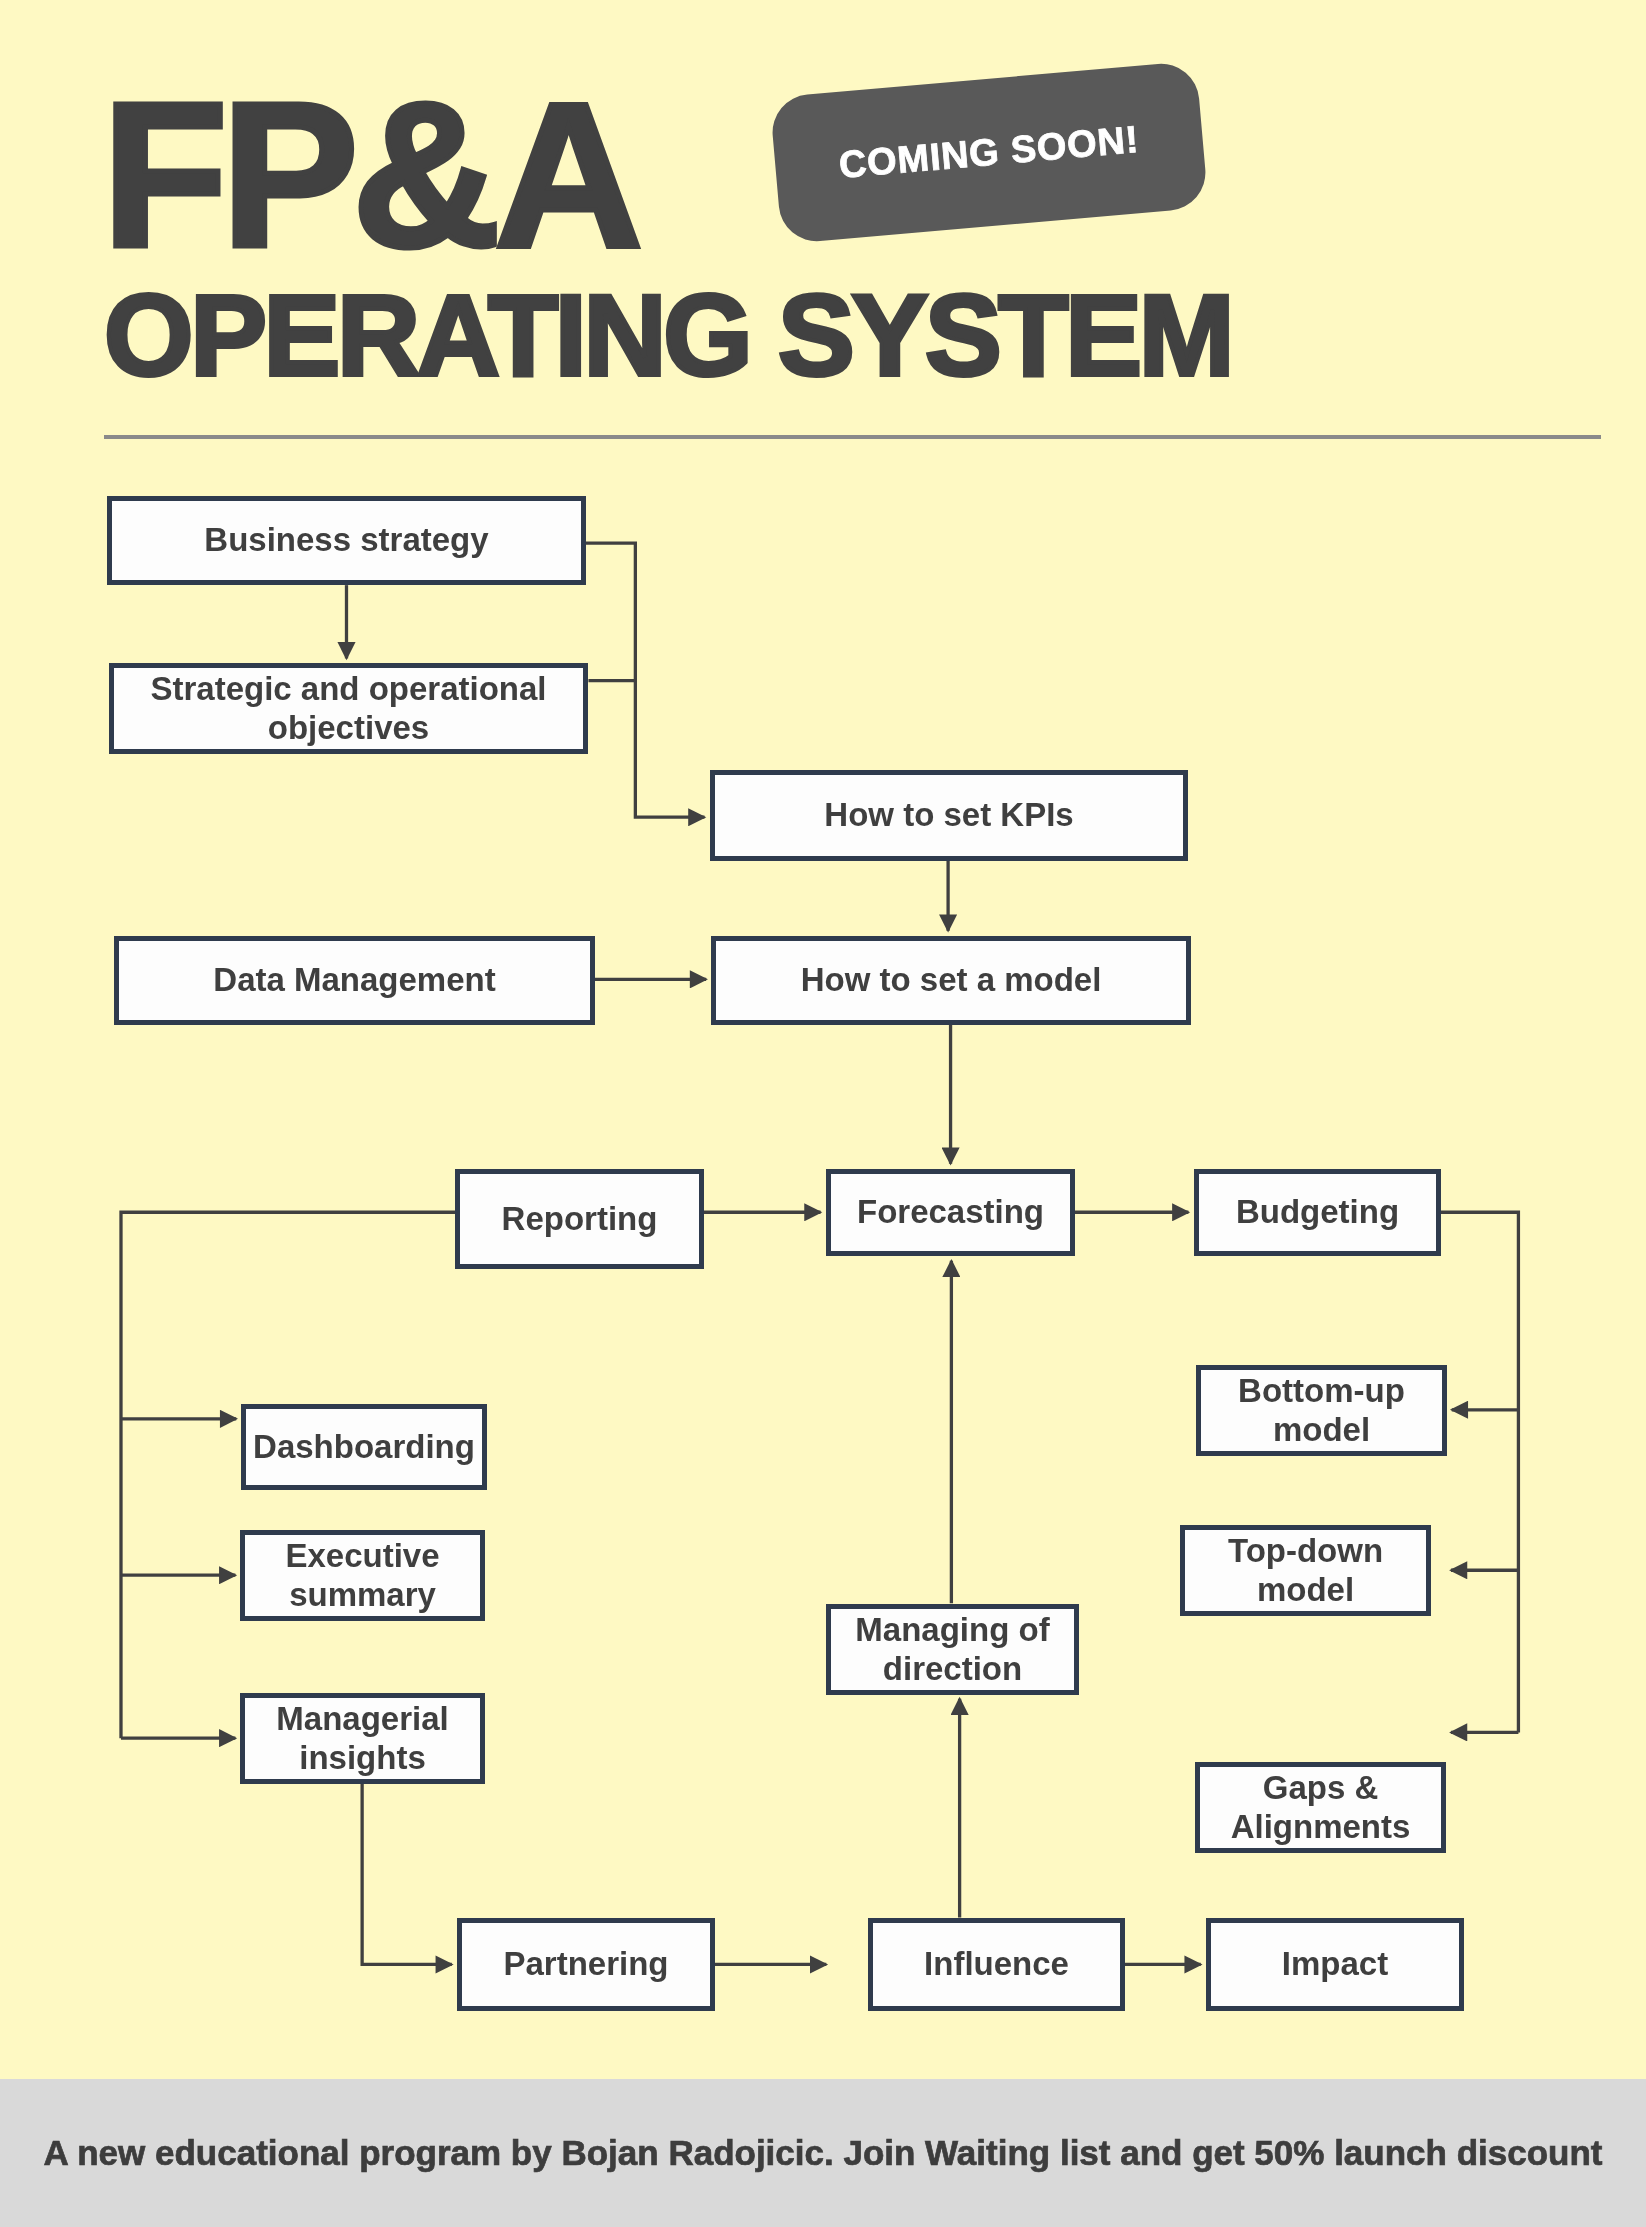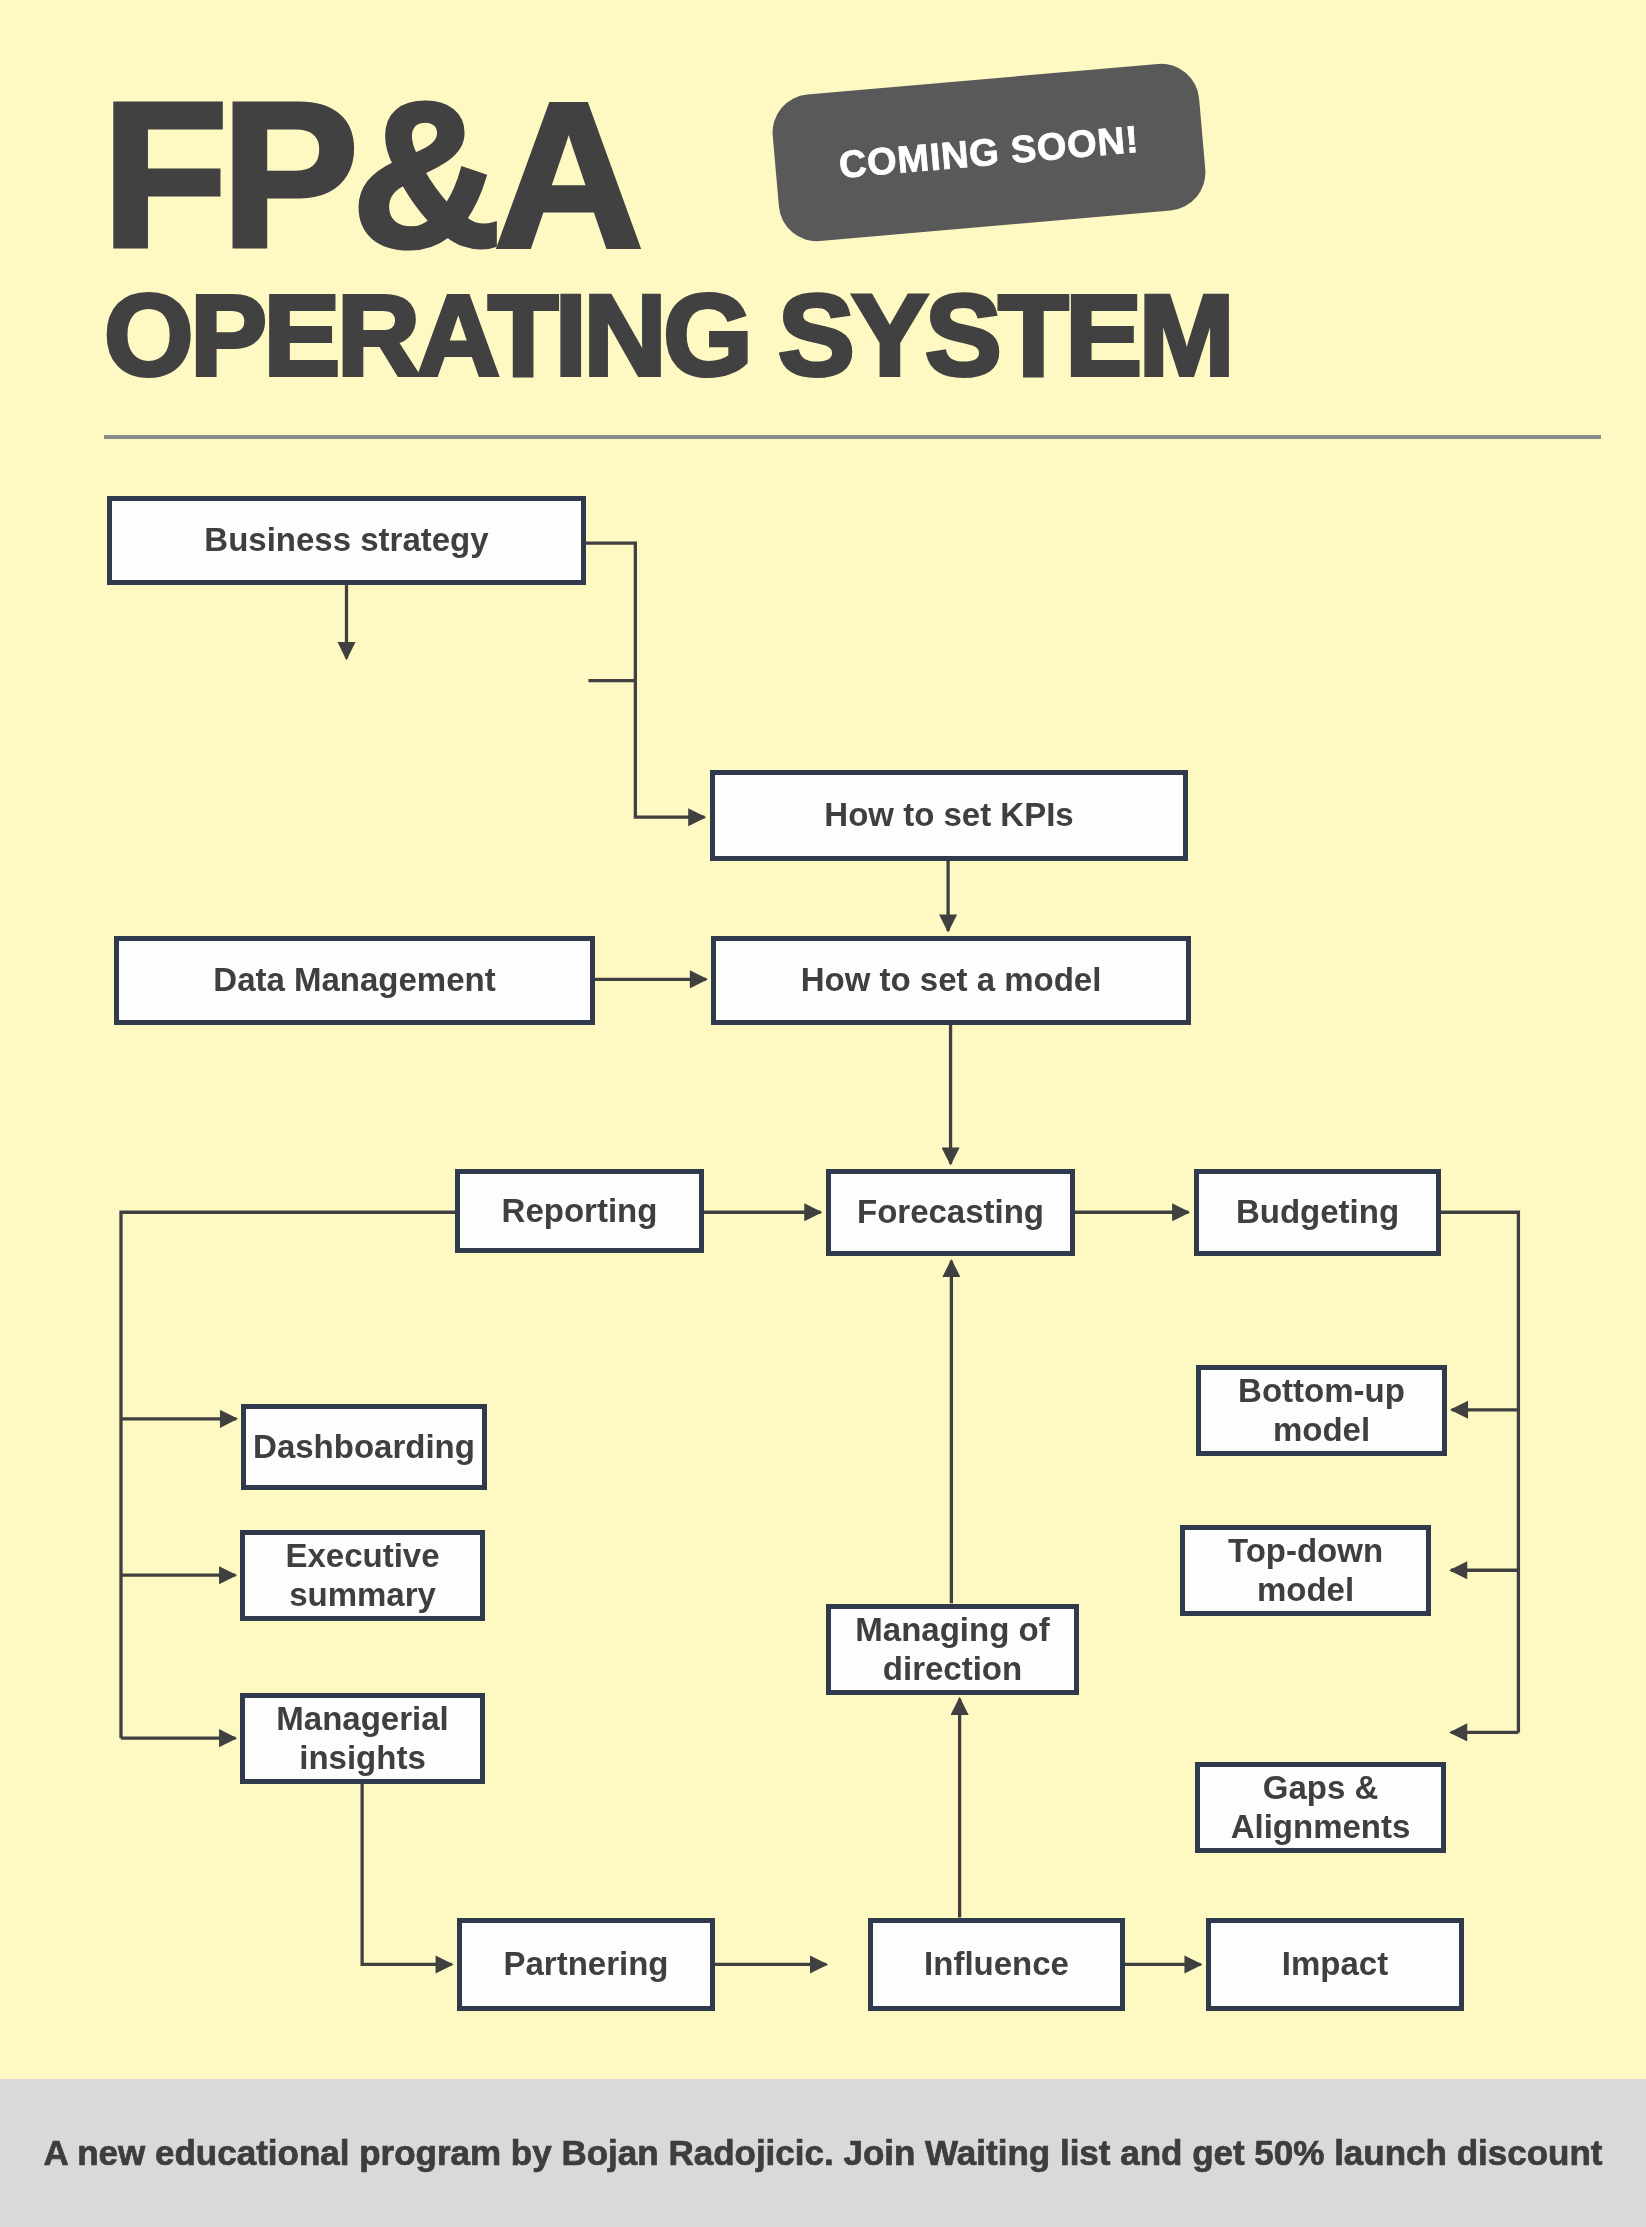--- a/index.html
+++ b/index.html
@@ -112,34 +112,37 @@
 
       <polyline points="1166,2330 1166,2064" marker-end="url(#arr)"></polyline>
       <polyline points="1156,1948 1156,1532" marker-end="url(#arr)"></polyline>
     </g>
   </svg>
 
   <div class="node" style="left:107px;top:496px;width:479px;height:89px">
     <span>Business strategy</span>
     </div>
 
+  <div class="node" style="left:109px;top:663px;width:479px;height:91px">
+    <span>Strategic and operational objectives</span>
+    </div>
 
   <div class="node" style="left:710px;top:770px;width:478px;height:91px">
     <span>How to set KPIs</span>
     </div>
 
   <div class="node" style="left:114px;top:936px;width:481px;height:89px">
     <span>Data Management</span>
     </div>
 
   <div class="node" style="left:711px;top:936px;width:480px;height:89px">
     <span>How to set a model</span>
     </div>
 
-  <div class="node" style="left:455px;top:1169px;width:249px;height:84px">
+  <div class="node" style="left:455px;top:1169px;width:249px;height:100px">
     <span>Reporting</span>
     </div>
 
   <div class="node" style="left:826px;top:1169px;width:249px;height:87px">
     <span>Forecasting</span>
     </div>
 
   <div class="node" style="left:1194px;top:1169px;width:247px;height:87px">
     <span>Budgeting</span>
     </div>

